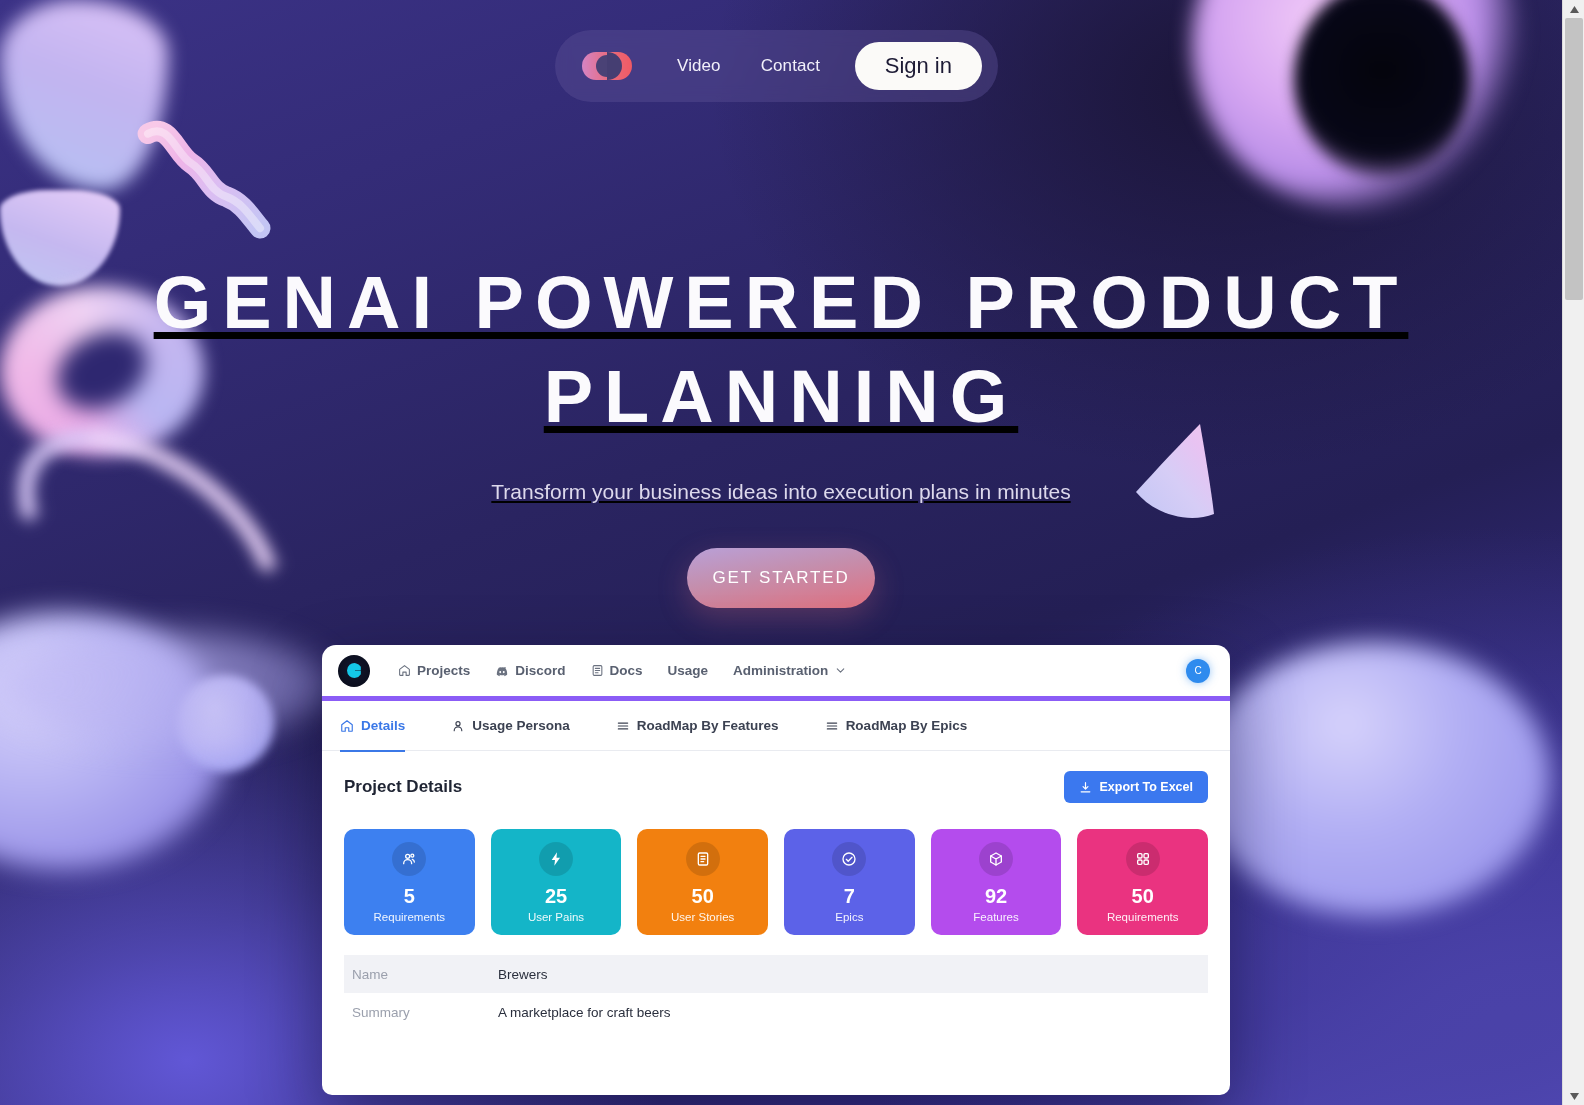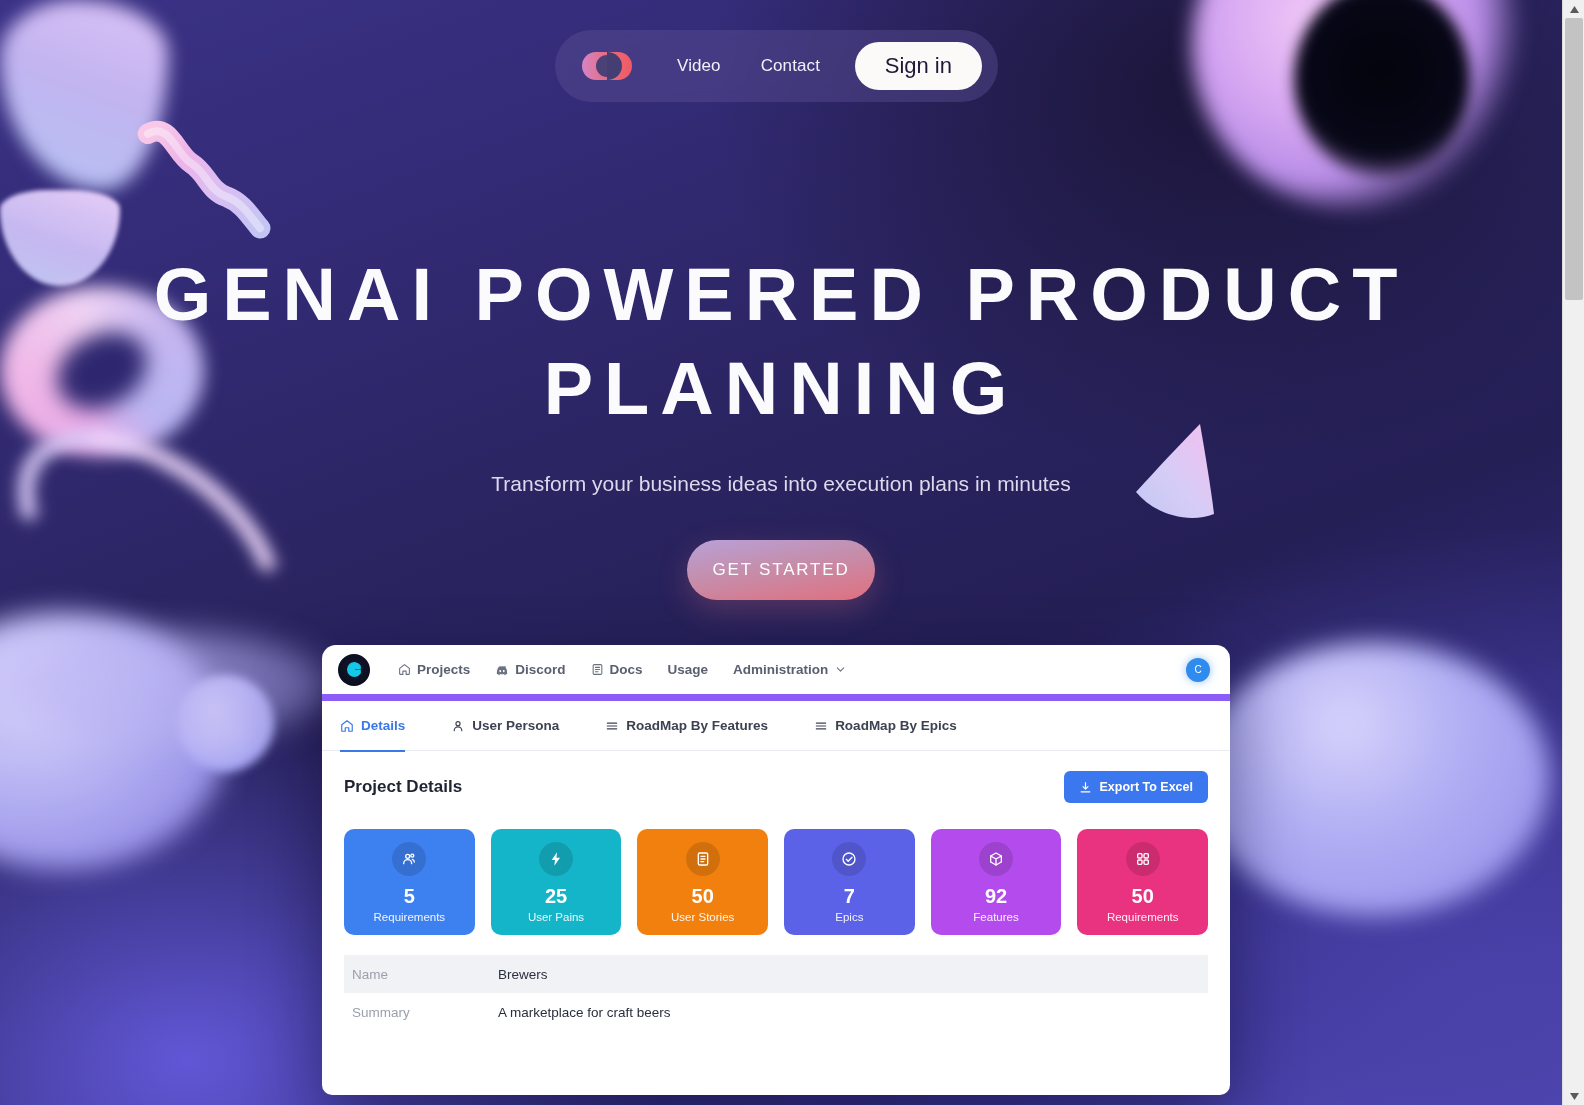--- a/index.html
+++ b/index.html
@@ -160,21 +160,21 @@
     border-radius: 26px;
     height: 48px;
     padding: 0 30px;
     font-size: 22px;
     font-family: inherit;
     cursor: pointer;
     white-space: nowrap;
   }
 
   
-  .hero { position: absolute; top: 0; left: 0; width: 1562px; z-index: 4; }
+  .hero { position: absolute; top: 8px; left: 0; width: 1562px; z-index: 4; text-decoration: underline; }
   .hero-title {
     margin-top: 248px;
     text-align: center;
     color: #fbfafd;
     font-size: 74px;
     line-height: 94px;
     font-weight: 700;
     letter-spacing: 11px;
     text-transform: uppercase;
     padding: 0 80px;
@@ -210,21 +210,21 @@
     border-radius: 14px 14px 10px 10px;
     box-shadow: 0 28px 70px rgba(10,8,40,.45);
     overflow: hidden;
     z-index: 5;
   }
 
   .app-nav {
     display: flex; align-items: center;
     height: 56px;
     padding: 0 20px 0 16px;
-    border-bottom: 7px solid #8b5cf6;
+    border-bottom: 5px solid #8b5cf6;
   }
   .app-logo {
     width: 32px; height: 32px; border-radius: 50%;
     background: radial-gradient(circle at 50% 45%, #14182e 0%, #0b0e1e 70%, #070a16 100%);
     display: flex; align-items: center; justify-content: center;
     flex: 0 0 auto;
   }
   .app-nav-items { display: flex; align-items: center; gap: 25px; margin-left: 28px; }
   .app-nav-item {
     display: flex; align-items: center; gap: 6px;
@@ -460,21 +460,21 @@
           <path d="M3 10l9-7 9 7v10a1 1 0 0 1-1 1h-5v-6H9v6H4a1 1 0 0 1-1-1z"></path>
         </svg>
         <span>Details</span>
       </div>
 
       <div class="app-tab">
         <svg width="14" height="14" viewBox="0 0 24 24" fill="none" stroke="#3c4252" stroke-width="2" stroke-linecap="round" stroke-linejoin="round">
           <circle cx="12" cy="8" r="3.5"></circle>
           <path d="M5.5 20a6.5 6.5 0 0 1 13 0"></path>
         </svg>
-        <span>User Persona</span>
+        <span>Usage Persona</span>
       </div>
 
       <div class="app-tab">
         <svg width="14" height="14" viewBox="0 0 24 24" fill="none" stroke="#3c4252" stroke-width="2" stroke-linecap="round">
           <path d="M4 7h16M4 12h16M4 17h16"></path>
         </svg>
         <span>RoadMap By Features</span>
       </div>
 
       <div class="app-tab">

